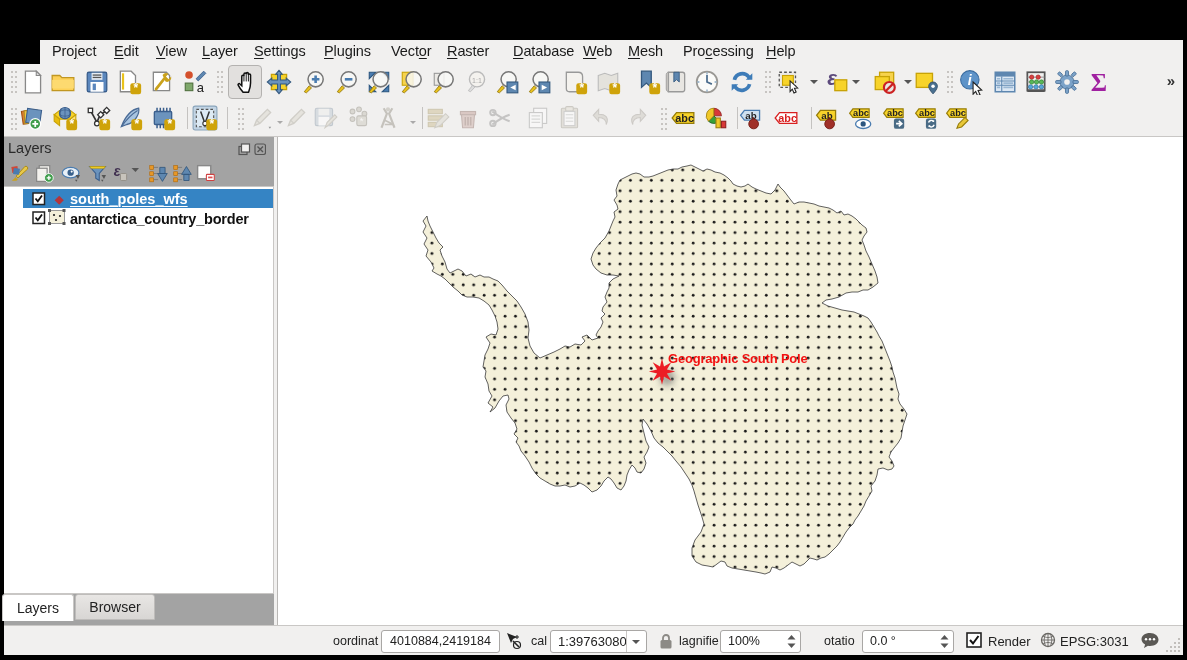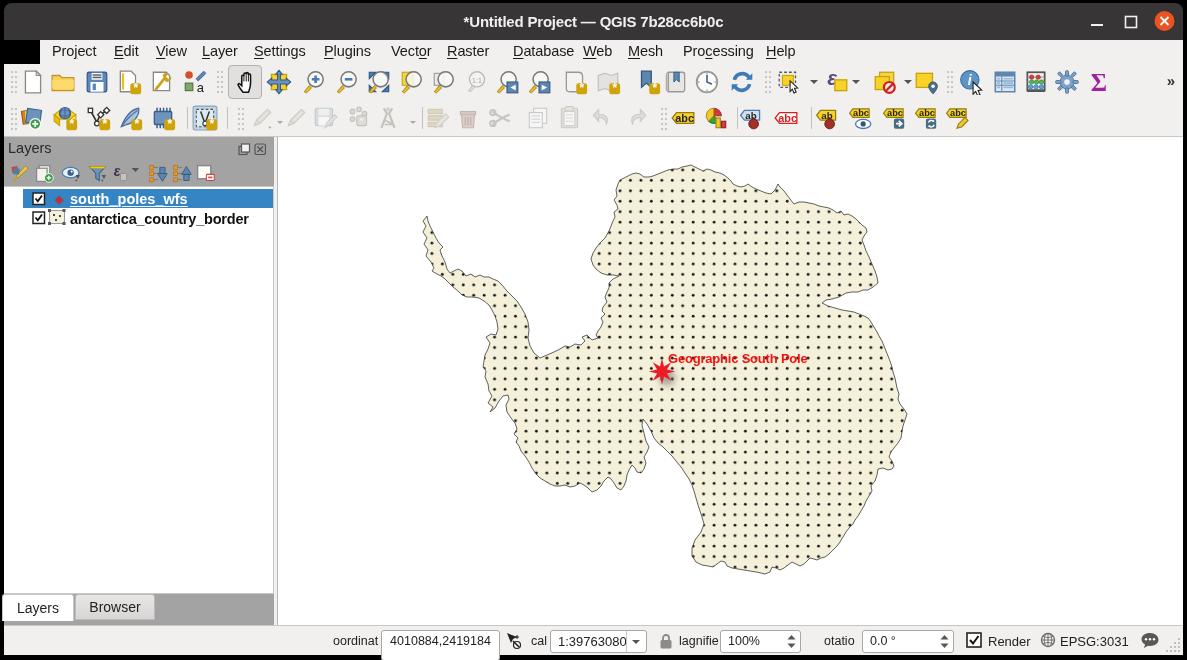--- a/index.html
+++ b/index.html
@@ -18,29 +18,20 @@
 #layerlist{position:absolute;left:0px;top:49px;right:0px;bottom:31px;background:#fff;border:1px solid #c9c7c5;border-left:none;}
 #seldiv{position:absolute;left:19px;right:0px;top:2px;height:19px;background:#3584c4;}
 #canvas{position:absolute;left:277px;top:137px;right:4px;bottom:35px;background:#fff;border-left:1px solid #b9b7b5;}
 #statusbar{position:absolute;left:4px;bottom:5px;right:4px;height:30px;background:#f1f0ef;border-top:1px solid #c9c7c5;font-size:12.5px;color:#222;}
 .sbox{position:absolute;background:#fff;border:1px solid #a9a7a5;border-radius:3px;}
 .slabel{position:absolute;top:8px;font-size:12.5px;color:#222;}
 .tabtxt{font-size:14px;color:#222;}
 u{text-decoration-thickness:1px;text-underline-offset:2px;}
 </style></head><body>
 <div id="win">
-<div id="titlebar">
-      <div id="title">*Untitled Project — QGIS 7b28cc6b0c</div>
-<svg style="position:absolute;left:1075px;top:8px" width="100" height="24">
-<path d="M12 14h12" stroke="#f0f0f0" stroke-width="2"></path>
-<rect x="46.5" y="5.5" width="11" height="11" fill="none" stroke="#f0f0f0" stroke-width="1.6"></rect>
-<circle cx="85.5" cy="10" r="10" fill="#e95420"></circle>
-<path d="M81.5 6l8 8M89.5 6l-8 8" stroke="#fff" stroke-width="1.8"></path>
-</svg>
-</div>
 
 <div id="mainbg"></div>
 <div id="menubar">
       <div class="mi" style="left:12px">Pro<u>j</u>ect</div>
       <div class="mi" style="left:74px"><u>E</u>dit</div>
       <div class="mi" style="left:116px"><u>V</u>iew</div>
       <div class="mi" style="left:162px"><u>L</u>ayer</div>
       <div class="mi" style="left:214px"><u>S</u>ettings</div>
       <div class="mi" style="left:284px"><u>P</u>lugins</div>
       <div class="mi" style="left:351px">Vect<u>o</u>r</div>
@@ -663,21 +654,21 @@
             <feGaussianBlur stdDeviation="2.6"></feGaussianBlur>
           </filter>
         </defs>
         <polygon points="149,79 145,84 148,89 145,95 149,101 146,107 150,113 148,119 153,125 156,131 154,134 159,137 163,139 167,142 171,146 175,150 180,154 184,158 189,160 195,160 201,161 206,164 211,168 214,173 217,179 219,185 220,192 218,198 213,197 208,200 212,206 210,212 207,218 206,224 205,230 208,234 207,240 210,247 211,254 214,259 210,266 215,270 212,275 217,271 221,264 225,259 230,258 231,262 228,268 229,275 233,281 237,286 239,292 236,297 240,301 238,305 241,309 243,314 247,319 251,325 254,331 258,337 262,341 267,344 272,347 277,349 282,349 287,348 292,350 297,349 302,346 306,348 310,351 314,355 319,353 323,349 326,344 330,340 333,342 336,346 339,351 343,353 346,349 348,344 349,338 351,333 354,328 357,331 359,335 363,336 366,332 368,326 366,320 369,315 371,310 368,304 366,296 364,288 365,282 369,287 373,294 376,301 380,306 385,310 389,314 394,319 398,324 403,330 407,336 411,342 414,348 416,354 418,361 420,368 422,374 424,380 426,387 423,395 417,403 414,411 414,419 418,425 424,428 430,429 435,430 439,427 443,424 447,425 449,429 454,431 460,432 466,433 472,434 478,435 483,436 487,437 492,435 494,430 498,431 502,433 506,431 510,428 514,425 518,427 522,429 526,427 529,424 532,421 536,422 539,423 543,421 547,420 551,417 555,413 559,409 562,405 565,400 568,395 571,391 575,387 577,383 580,379 583,374 586,369 588,364 591,359 594,354 593,349 597,344 599,338 600,332 605,331 610,333 614,332 616,329 614,324 611,320 613,315 616,311 620,306 623,301 624,295 625,289 627,283 629,277 626,272 622,267 620,262 621,257 619,251 618,246 617,241 615,235 614,230 612,224 610,219 608,214 606,209 604,204 601,199 599,195 596,190 593,185 590,181 586,179 581,177 576,175 570,174 564,173 557,171 550,169 544,166 548,163 554,162 561,160 568,156 574,155 580,155 585,153 590,153 595,150 600,146 599,140 597,134 594,127 591,120 588,114 586,108 584,103 586,99 589,95 588,91 584,88 581,85 578,82 574,79 570,77 566,78 563,74 559,76 555,73 551,71 546,70 541,69 536,67 531,66 526,65 521,65 516,67 512,62 509,58 506,54 502,50 500,47 497,53 493,57 488,56 483,54 478,52 474,50 470,47 467,49 463,50 459,49 455,47 453,44 450,41 446,38 442,36 437,35 433,33 429,32 425,34 421,32 417,30 413,28 409,29 404,30 400,32 395,32 390,33 385,35 380,37 375,39 371,40 366,40 362,37 358,36 354,37 350,39 346,41 342,43 340,47 338,53 339,59 336,63 339,68 340,72 336,75 337,80 335,84 333,89 331,94 327,101 322,106 318,111 315,116 313,122 315,128 318,132 323,136 329,138 335,138 341,139 335,142 331,146 331,151 329,155 327,160 329,165 325,170 324,174 327,177 323,181 325,185 323,190 320,194 318,198 320,201 314,203 309,198 304,200 307,204 303,208 297,207 292,210 287,209 282,212 276,215 269,218 262,221 256,216 252,209 250,201 251,193 250,185 247,177 243,170 239,164 234,159 229,154 224,148 220,144 215,142 211,140 206,140 202,138 197,140 193,137 188,139 184,134 180,132 176,134 172,136 169,132 167,125 164,119 162,113 165,110 161,106 158,101 155,95 152,89 150,84" fill="url(#dots)" stroke="#3a3a3a" stroke-width="0.8"></polygon>
         <polygon points="384.0,221.3 386.0,229.6 393.3,225.2 388.9,232.5 397.2,234.5 388.9,236.5 393.3,243.8 386.0,239.4 384.0,247.7 382.0,239.4 374.7,243.8 379.1,236.5 370.8,234.5 379.1,232.5 374.7,225.2 382.0,229.6" fill="#6a6a6a" opacity="0.55" filter="url(#blur)" transform="translate(5,6)"></polygon>
         <polygon points="384.0,221.3 386.0,229.6 393.3,225.2 388.9,232.5 397.2,234.5 388.9,236.5 393.3,243.8 386.0,239.4 384.0,247.7 382.0,239.4 374.7,243.8 379.1,236.5 370.8,234.5 379.1,232.5 374.7,225.2 382.0,229.6" fill="#ec1c24"></polygon>
         <text x="390" y="226" font-size="13" font-weight="bold" letter-spacing="-0.2" fill="#f31111" font-family="Liberation Sans,sans-serif">Geographic South Pole</text>
       </svg></div>
 <div id="statusbar">
       <div class="slabel" style="left:329px">oordinat</div>
-      <div class="sbox" style="left:377px;top:4px;width:119px;height:31px;text-align:center;line-height:21px;font-size:12.5px">4010884,2419184</div>
+      <div class="sbox" style="left:377px;top:4px;width:119px;height:23px;text-align:center;line-height:21px;font-size:12.5px">4010884,2419184</div>
       <svg style="position:absolute;left:500px;top:6px" width="18" height="18" viewBox="0 0 18 18">
         <path d="M3 1l4 10 2-4 4-2z" fill="#222"></path>
         <path d="M9 9l6 6" stroke="#222" stroke-width="1.6"></path>
         <g stroke="#222" stroke-width="1">
           <path d="M13 3v4M11 5h4"></path>
         </g>
         <circle cx="13" cy="13" r="3.5" fill="none" stroke="#222" stroke-width="1.2"></circle>
       </svg>
       <div class="slabel" style="left:527px">cal</div>
       <div class="sbox" style="left:546px;top:4px;width:97px;height:23px;font-size:13px;line-height:21px;text-indent:7px">1:39763080<div style="position:absolute;right:19px;top:0;bottom:0;border-left:1px solid #c9c7c5"></div><svg style="position:absolute;right:5px;top:8px" width="10" height="7">

